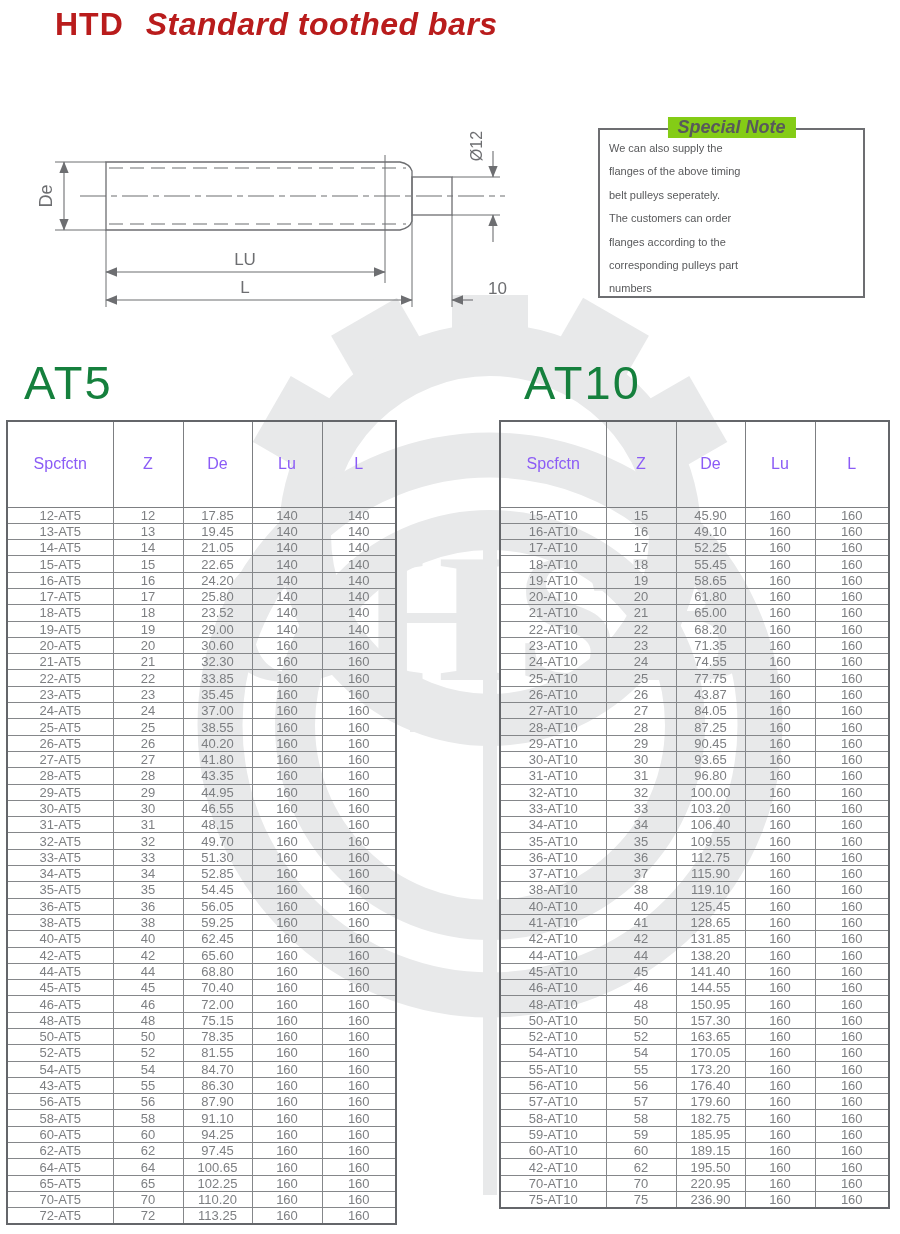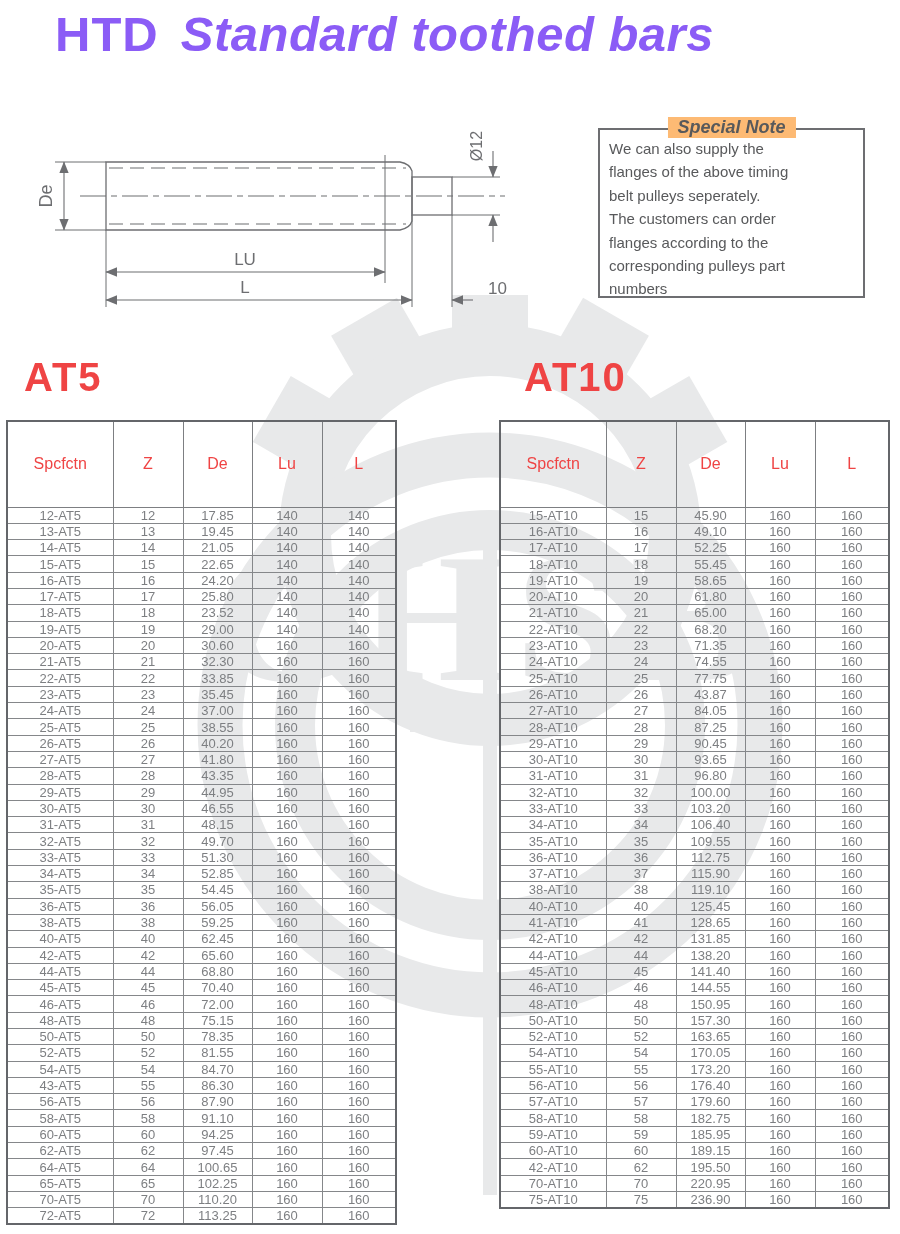--- a/index.html
+++ b/index.html
@@ -4,48 +4,48 @@
 <style>
   html,body { margin:0; padding:0; background:#ffffff; }
   .page {
     position:relative; width:900px; height:1234px; background:#ffffff;
     overflow:hidden; font-family:"Liberation Sans", sans-serif;
   }
   
   .watermark { position:absolute; left:130px; top:295px; z-index:0; }
   
   .title { position:absolute; left:55px; top:6px; z-index:2; white-space:nowrap;
-           color:#8b5cf6; font-weight:bold; font-size:49px; letter-spacing:1px; }
+           color:#b91c1c; font-weight:bold; font-size:32px; letter-spacing:1px; }
   .title .prefix { font-style:normal; margin-right:22px; }
   .title .main { font-style:italic; letter-spacing:0.5px; }
   
   .drawing { position:absolute; left:30px; top:105px; z-index:2; }
   .drawing text { fill:#6d6e71; font-family:"Liberation Sans", sans-serif; }
   
   .note-box { position:absolute; left:598px; top:128px; width:267px; height:170px;
               border:2px solid #6d6e71; box-sizing:border-box; background:transparent; z-index:2; }
   .note-title { position:absolute; top:-13px; left:50%; transform:translateX(-50%);
-                background:#fdba74; padding:0 10px; font-weight:bold; font-style:italic;
+                background:#84cc16; padding:0 10px; font-weight:bold; font-style:italic;
                 font-size:18px; color:#58595b; white-space:nowrap; }
-  .note-body { padding:7px 9px 0 9px; font-size:15px; line-height:23.4px;
+  .note-body { padding:7px 9px 0 9px; font-size:11px; line-height:23.4px;
                color:#58595b; white-space:pre-line; }
   
-  .section-heading { position:absolute; z-index:2; font-size:40px; font-weight:bold;
-                     color:#ef4444; letter-spacing:2px; }
+  .section-heading { position:absolute; z-index:2; font-size:47px; font-weight:normal;
+                     color:#15803d; letter-spacing:2px; }
   #heading-at5  { left:24px;  top:355px; }
   #heading-at10 { left:516px; top:355px;margin-left:8px; }
   
   .data-table { position:absolute; z-index:2; width:389px; table-layout:fixed;
                 border-collapse:collapse; background:transparent;
                 border:2px solid #64666a; }
   #table-at5  { left:6px;   top:420px; }
   #table-at10 { left:499px; top:420px; }
   .data-table th {
     height:86px; box-sizing:border-box; border:1px solid #7d7f82;
-    font-weight:normal; font-size:16px; color:#ef4444; 
+    font-weight:normal; font-size:16px; color:#8b5cf6; 
     background:transparent; padding:4px;
   }
   .data-table td {
     height:16.3px; box-sizing:border-box; border:1px solid #85878a;
     font-size:13px; line-height:15px; color:#7d7f82; text-align:center;
     background:transparent; padding:0; white-space:nowrap; overflow:hidden;
   }
 </style>
 </head>
 <body>

